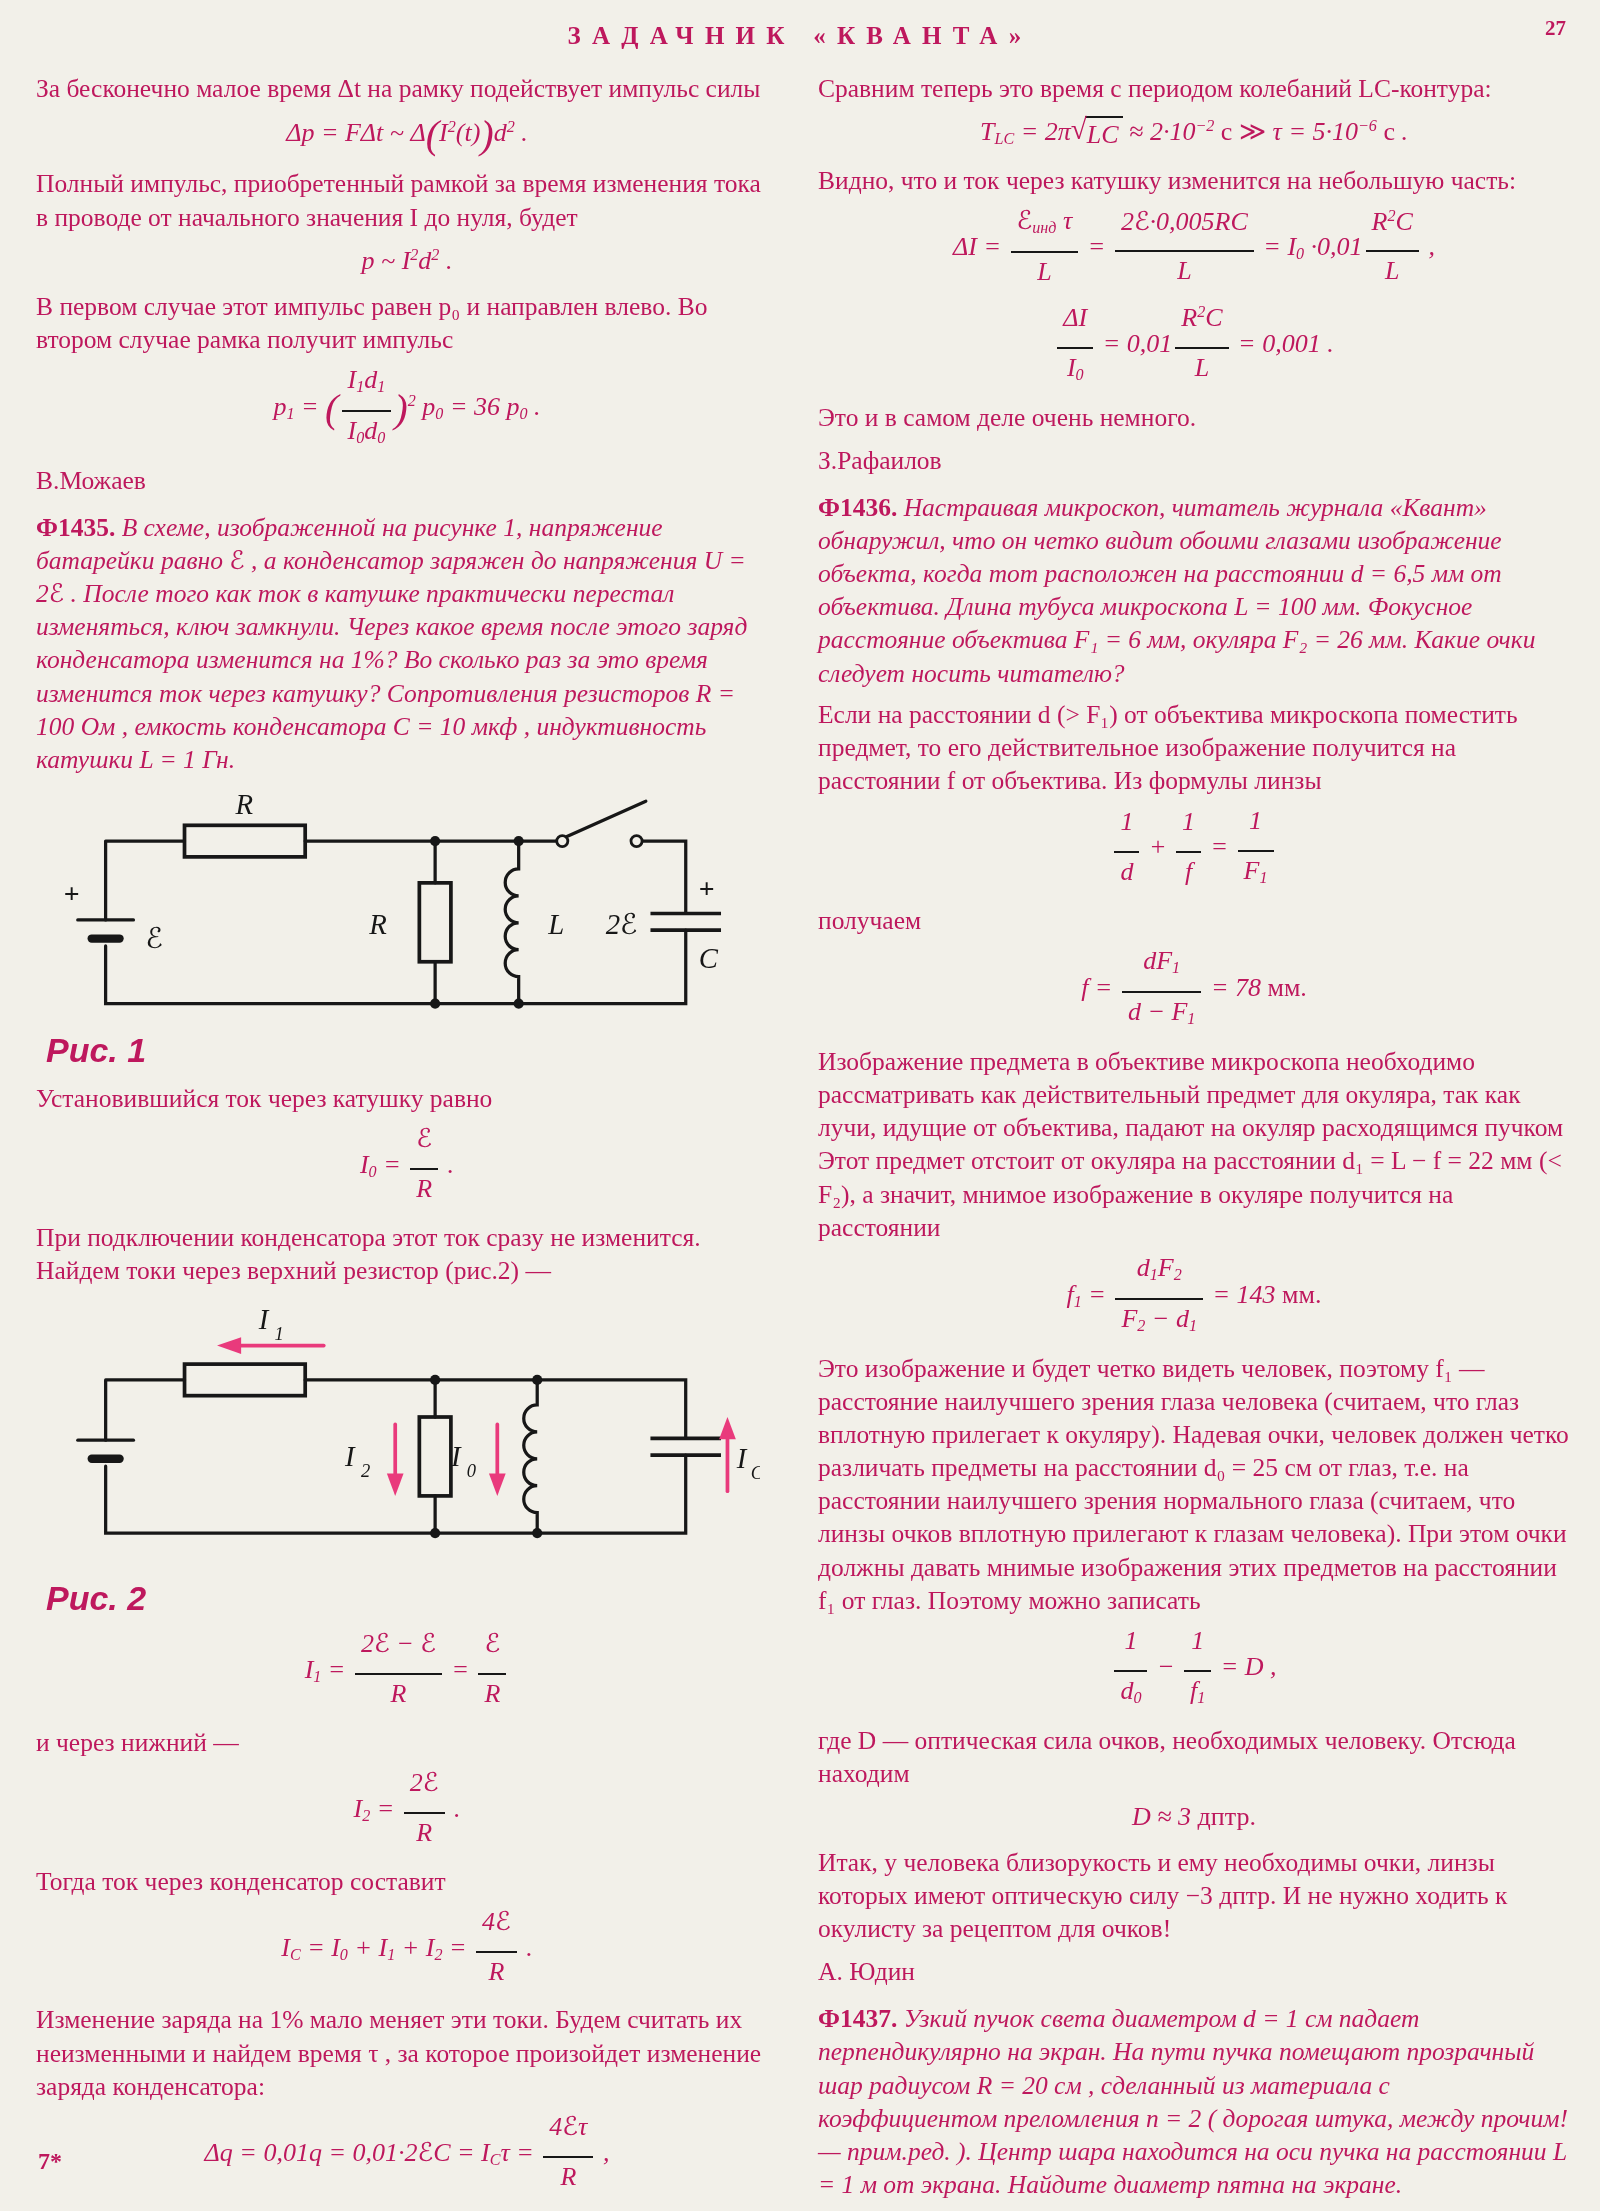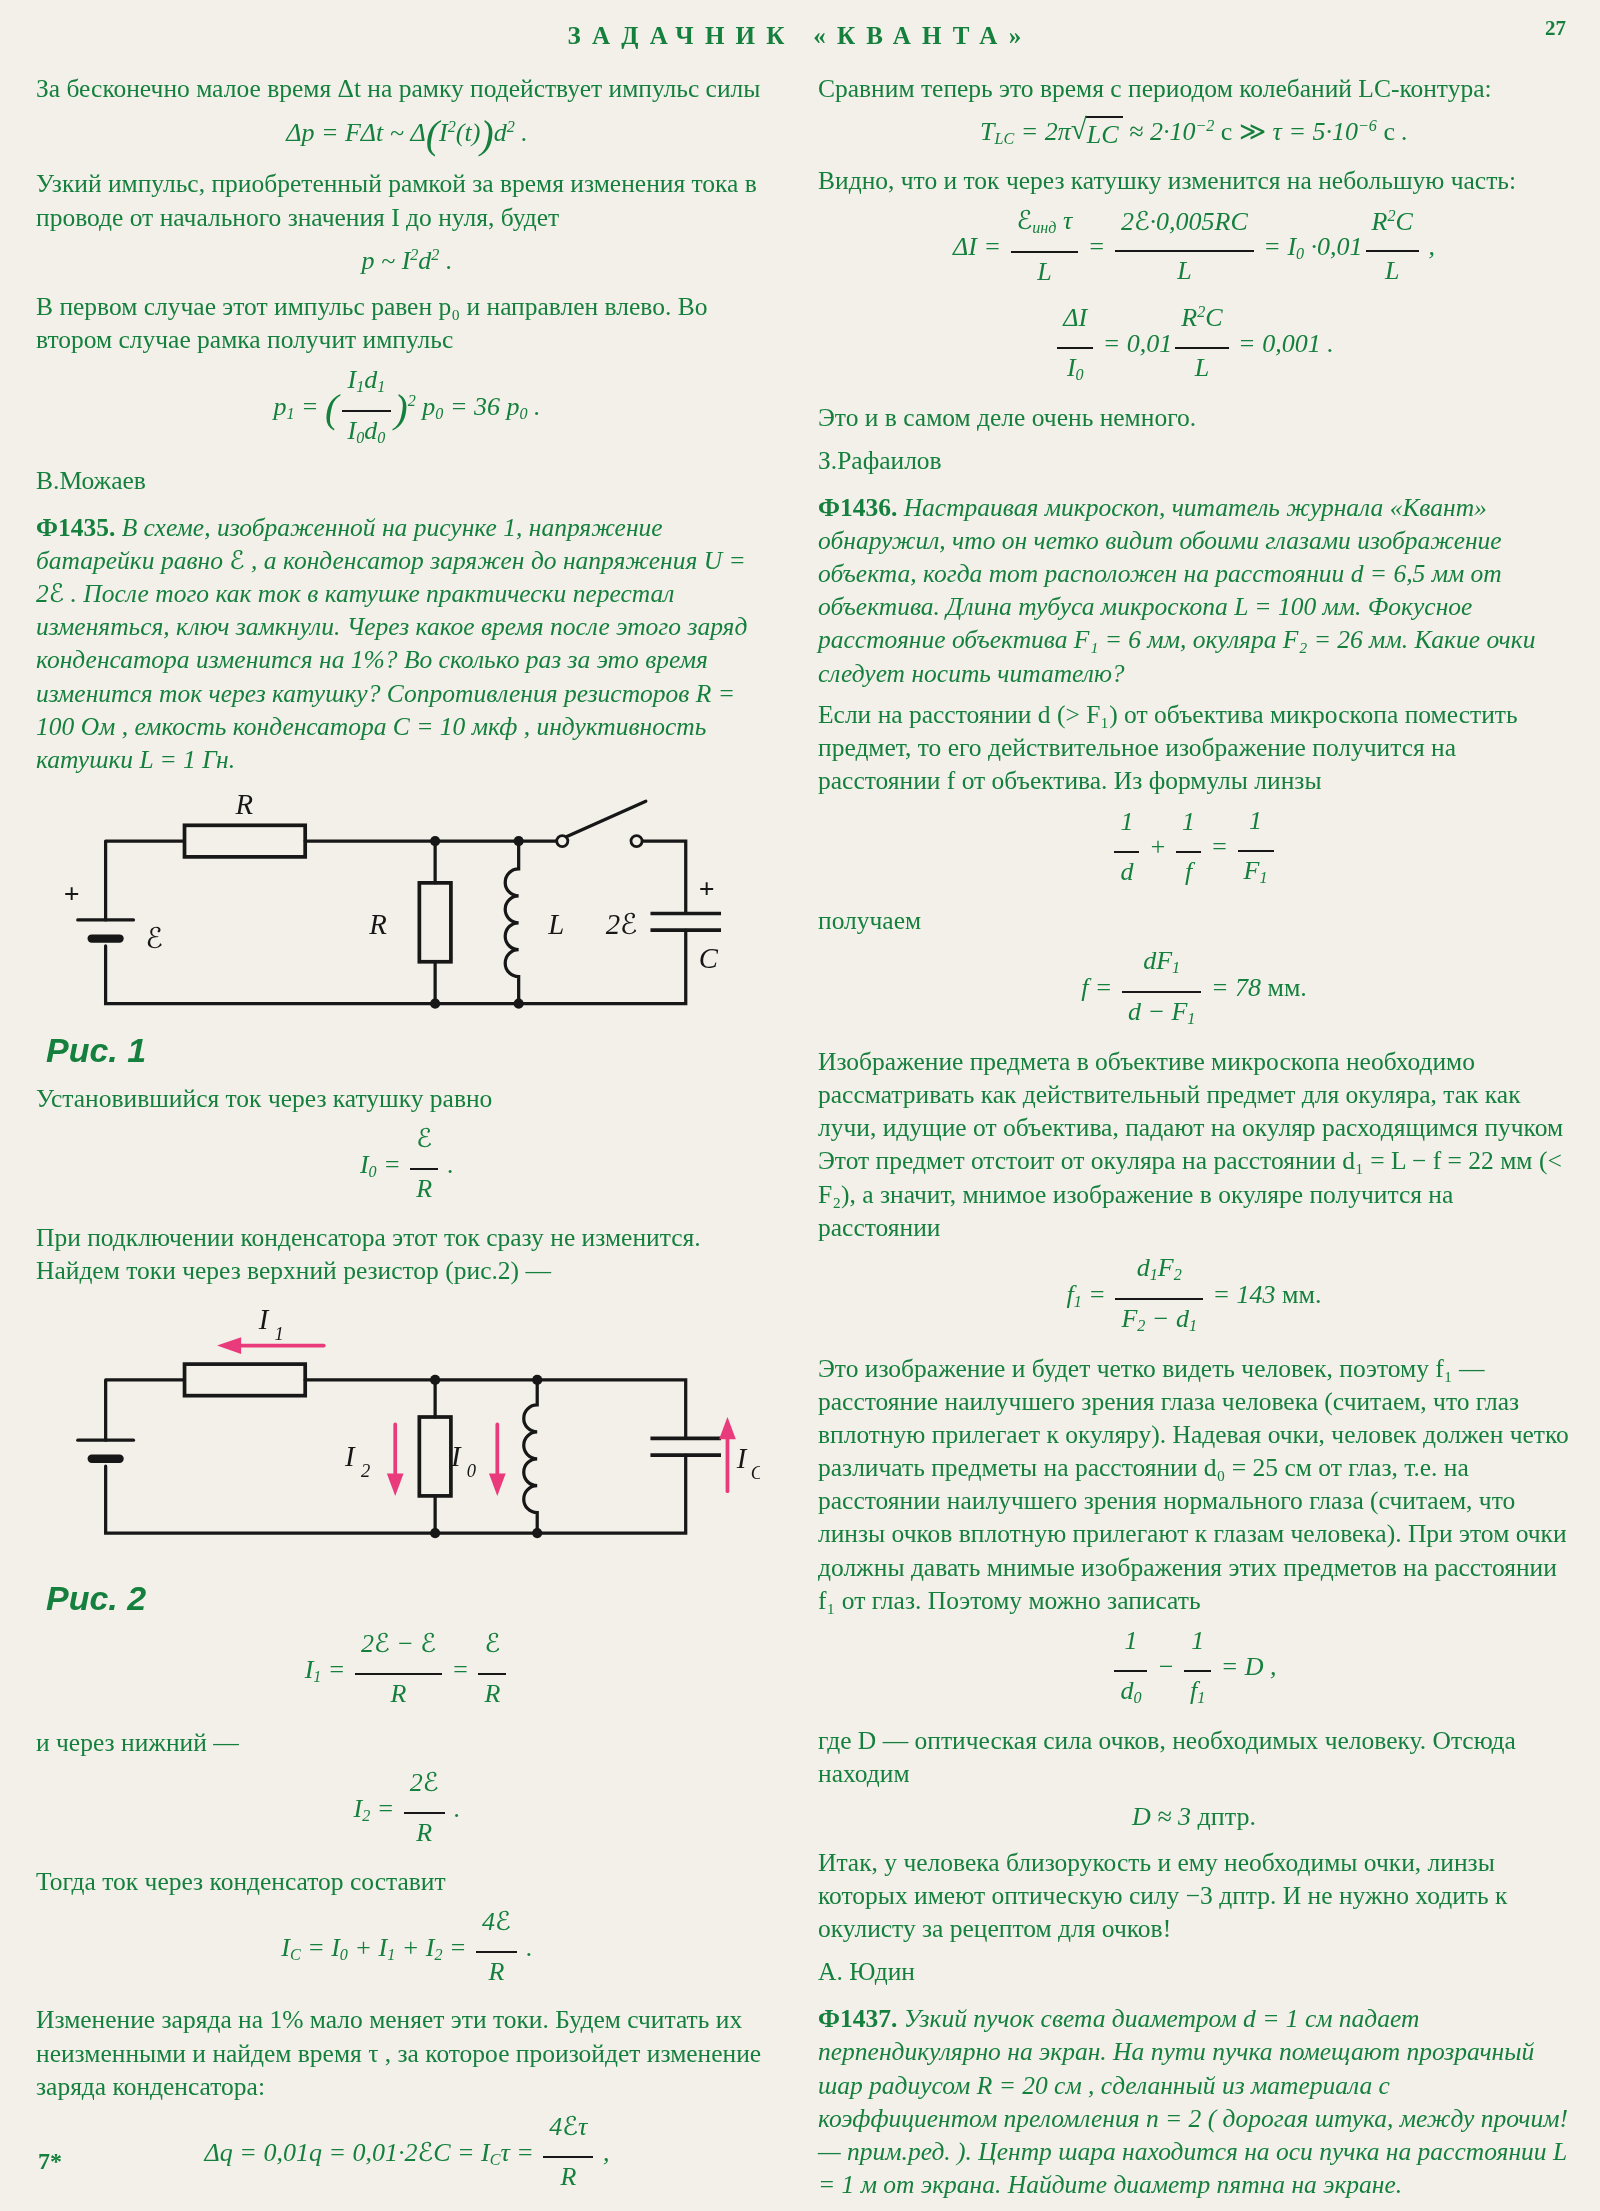--- a/index.html
+++ b/index.html
@@ -1,16 +1,16 @@
 <!DOCTYPE html>
 <html><head>
 <meta charset="utf-8">
 <style>
   html,body{margin:0;padding:0;background:#d8d6cf;}
-  .page{position:relative;width:1600px;height:2211px;background:#f2f0e9;color:#15803d;
+  .page{position:relative;width:1600px;height:2211px;background:#f2f0e9;color:#be185d;
         font-family:"Liberation Serif","DejaVu Serif","DejaVu Sans",serif;overflow:hidden;}
   .running-head{position:absolute;top:22px;left:0;width:100%;text-align:center;
         font-size:25px;font-weight:700;letter-spacing:.45em;}
   .page-number{position:absolute;top:16px;right:34px;font-size:21px;font-weight:700;}
   .col{position:absolute;top:66px;font-size:25.5px;line-height:1.3;text-align:left;}
   .col-left{left:36px;width:742px;}
   .col-right{left:818px;width:752px;}
   p{margin:6px 0;}
   .author{margin:10px 0 2px;}
   .problem{margin:14px 0 8px;}
@@ -50,21 +50,21 @@
 <div class="page">
 
   <div class="running-head">ЗАДАЧНИК «КВАНТА»</div>
   <div class="page-number">27</div>
 
   <div class="col col-left">
 
     <p>За бесконечно малое время Δt на рамку подействует импульс силы</p>
     <div class="formula">Δp = FΔt ~ Δ<span class="mbig">(</span>I<span class="msup">2</span>(t)<span class="mbig">)</span>d<span class="msup">2</span> .</div>
 
-    <p>Узкий импульс, приобретенный рамкой за время изменения тока в проводе от начального значения I до нуля, будет</p>
+    <p>Полный импульс, приобретенный рамкой за время изменения тока в проводе от начального значения I до нуля, будет</p>
     <div class="formula">p ~ I<span class="msup">2</span>d<span class="msup">2</span> .</div>
 
     <p>В первом случае этот импульс равен p₀ и направлен влево. Во втором случае рамка получит импульс</p>
     <div class="formula">p<span class="msub">1</span> = <span class="mbig">(</span><span class="mfrac"><span class="mnum">I<span class="msub">1</span>d<span class="msub">1</span></span><span class="mden">I<span class="msub">0</span>d<span class="msub">0</span></span></span><span class="mbig">)</span><span class="msup">2</span> p<span class="msub">0</span> = 36 p<span class="msub">0</span> .</div>
 
     <p class="author">В.Можаев</p>
 
     <p class="problem">
       <span class="plabel">Ф1435.</span>
       <span class="ptext">В схеме, изображенной на рисунке 1, напряжение батарейки равно ℰ , а конденсатор заряжен до напряжения U = 2ℰ . После того как ток в катушке практически перестал изменяться, ключ замкнули. Через какое время после этого заряд конденсатора изменится на 1%? Во сколько раз за это время изменится ток через катушку? Сопротивления резисторов R = 100 Ом , емкость конденсатора C = 10 мкф , индуктивность катушки L = 1 Гн.</span>

